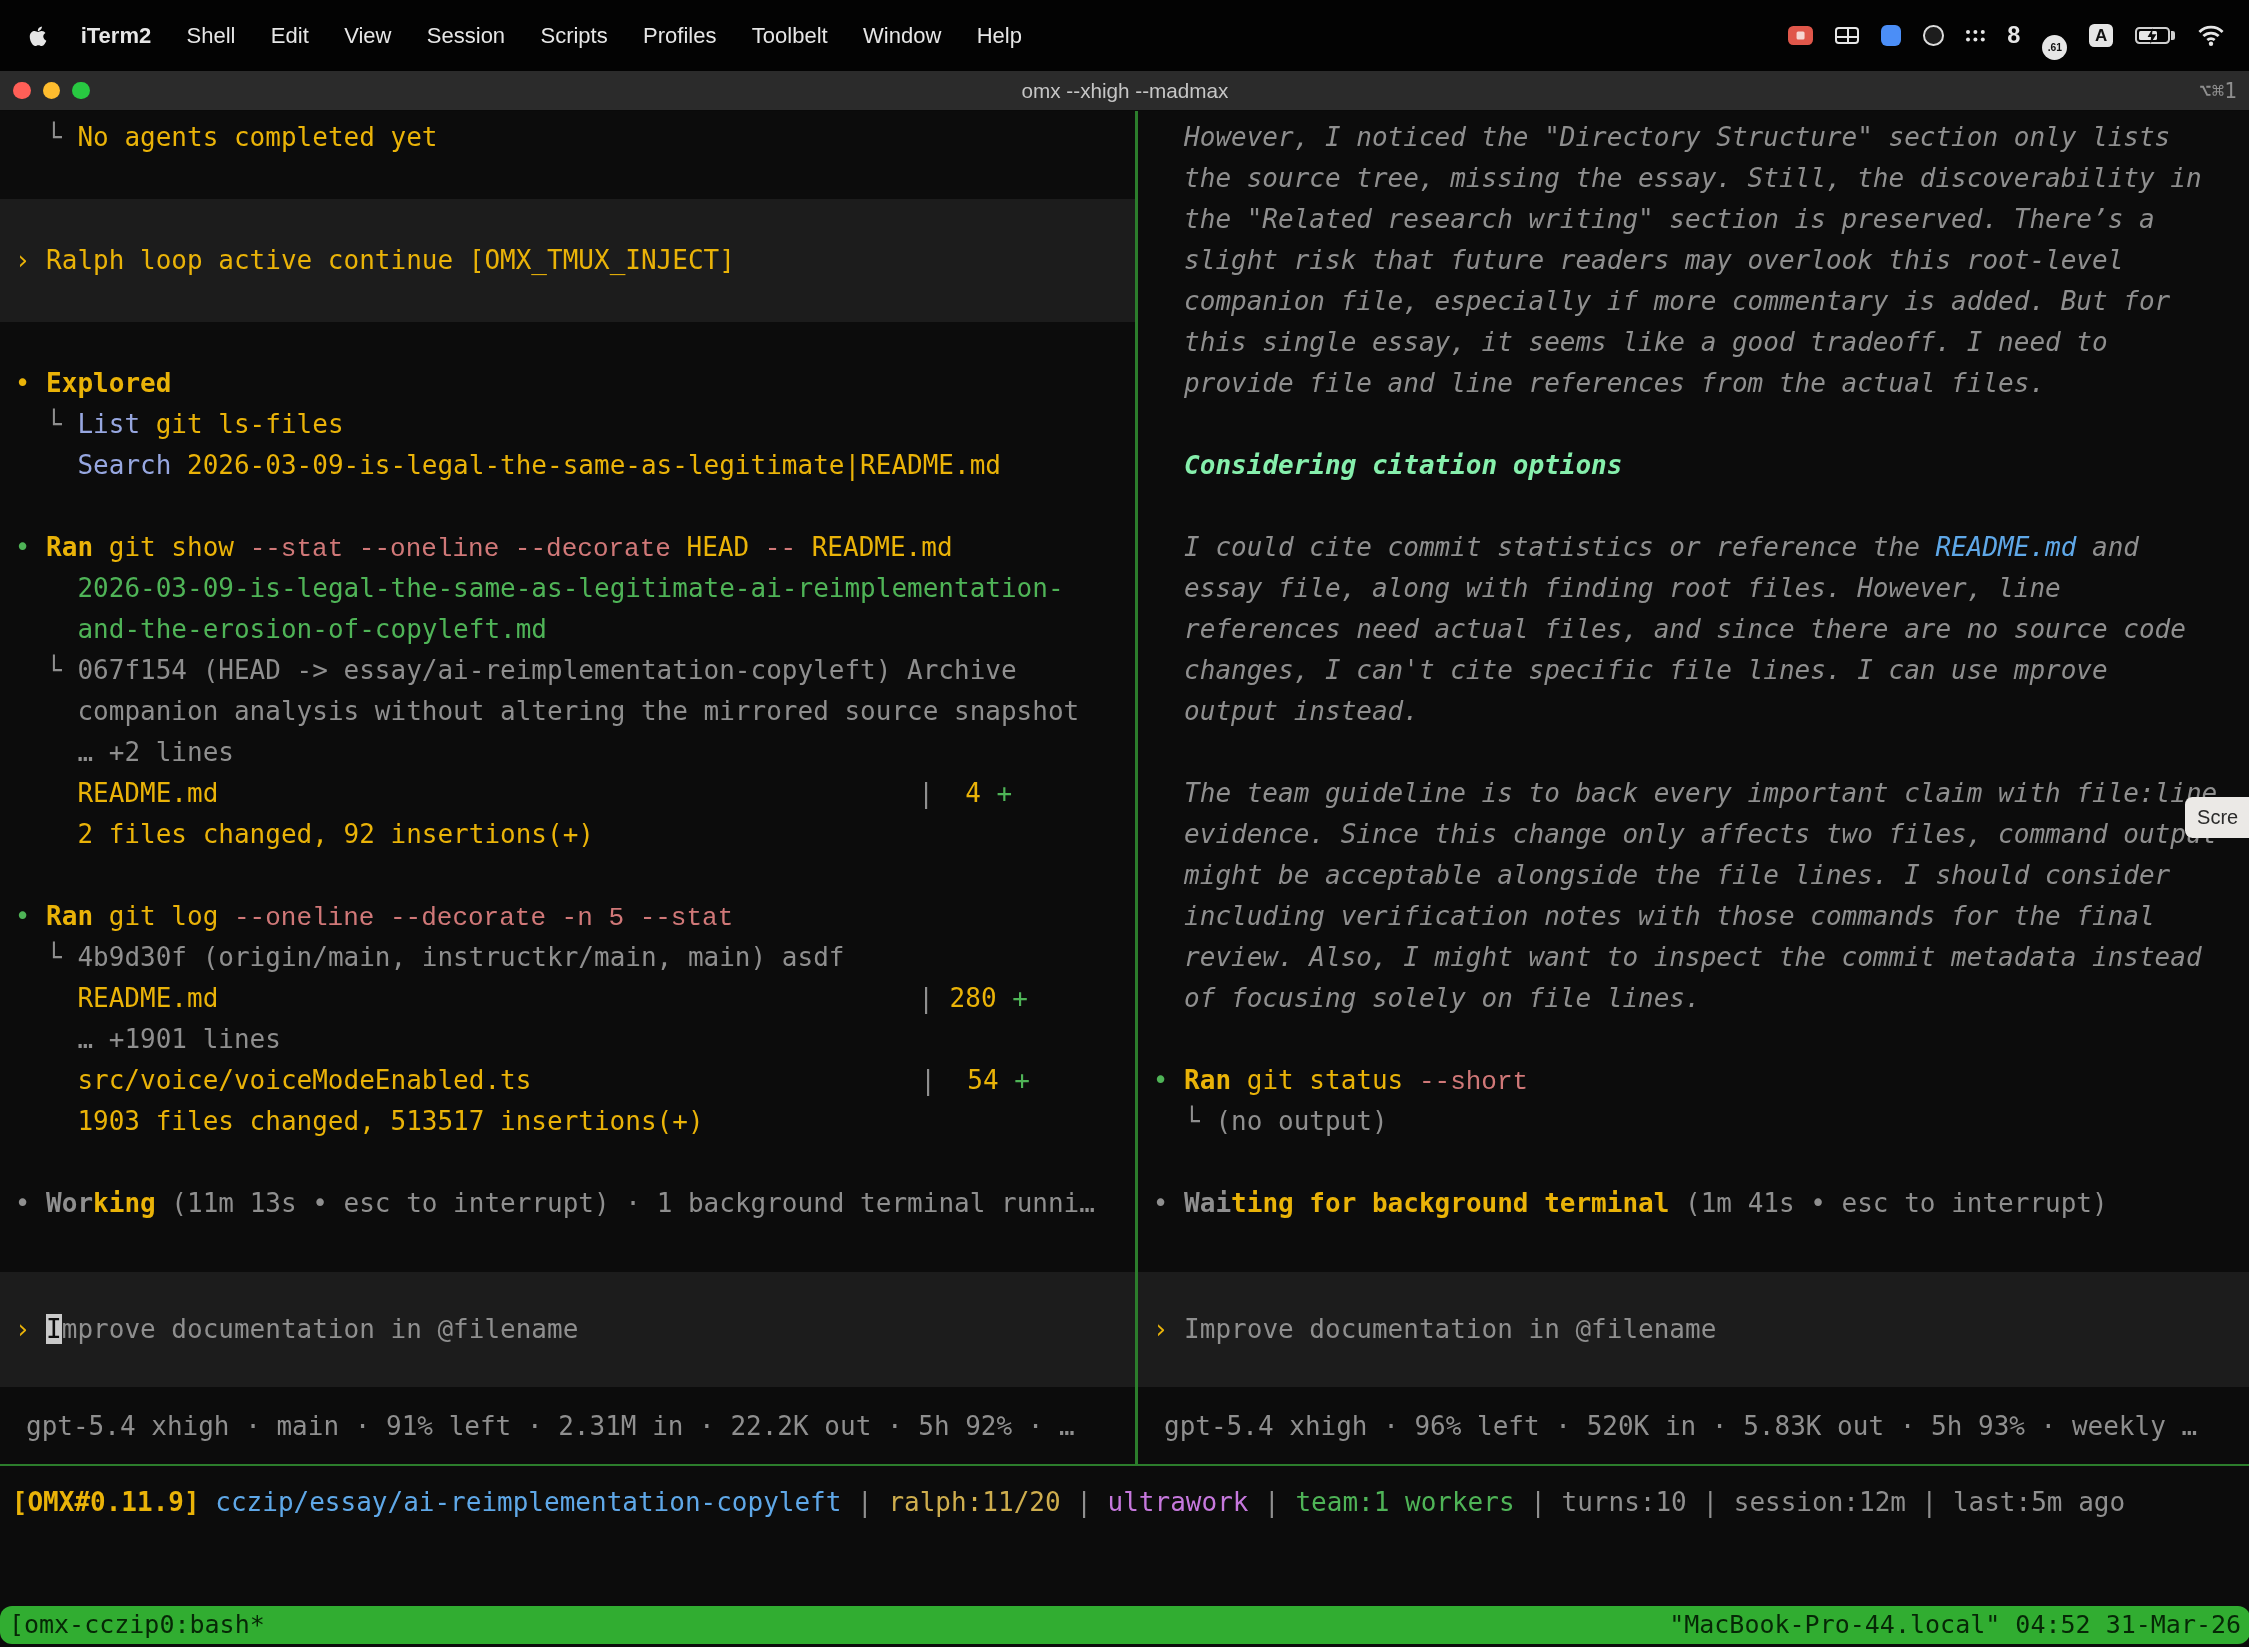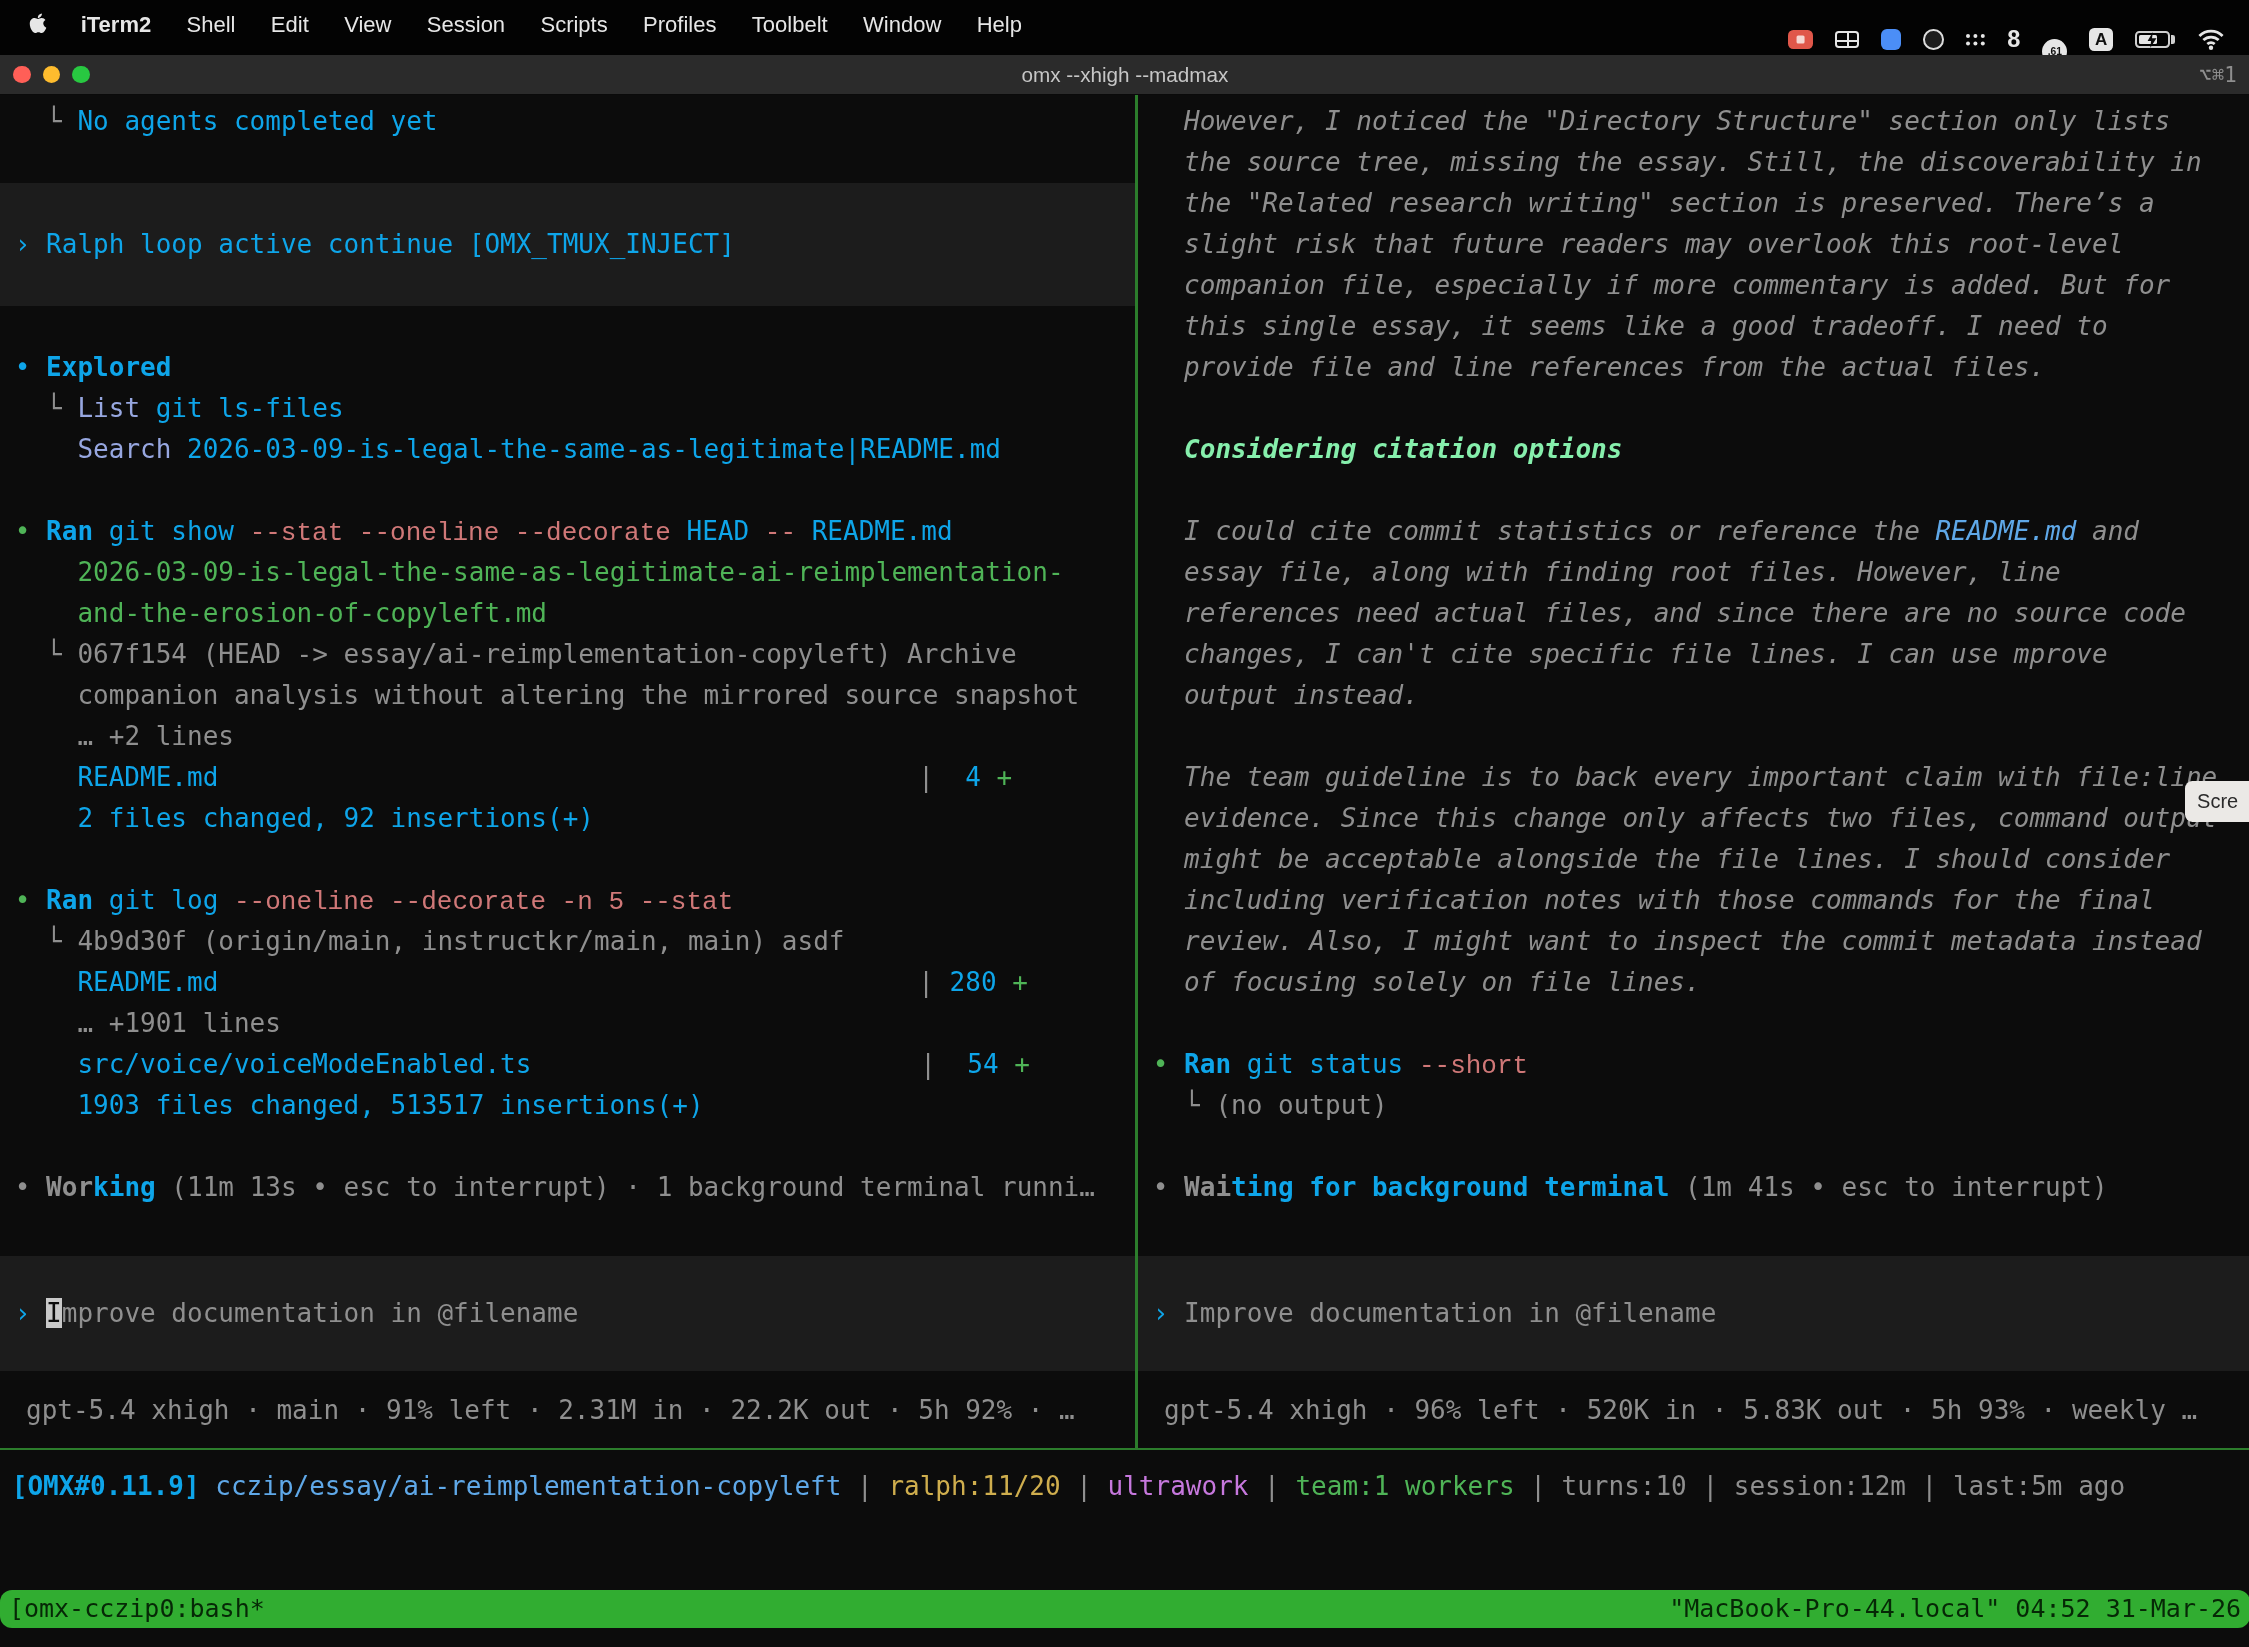--- a/index.html
+++ b/index.html
@@ -1,21 +1,21 @@
 <!DOCTYPE html>
 <html style="font-size:11.8px"><head>
 <meta charset="utf-8">
 <style>
   * { margin:0; padding:0; box-sizing:border-box; }
   html,body { width:2250px; height:1648px; overflow:hidden; }
   body { background:#0c0c0c; font-family:"DejaVu Sans Mono", monospace; }
 
   
-  .menubar { height:55px; background:#030303; display:flex; align-items:flex-start;
-             padding:12px 19px; color:#e6e6e6; font-family:"Liberation Sans", sans-serif;
+  .menubar { height:71px; background:#030303; display:flex; align-items:center;
+             padding:4px 19px; color:#e6e6e6; font-family:"Liberation Sans", sans-serif;
              font-size:22px; position:relative; }
   .apple { margin:0 16px 0 10.3px; display:flex; align-items:center; }
   .menu-item { padding:0 17.7px; white-space:nowrap; }
   .menu-item.app-name { font-weight:bold; }
   .menu-status { margin-left:auto; display:flex; align-items:center; gap:22px; padding-right:5.9px; }
   .mi { height:55px; display:flex; align-items:center; justify-content:center; }
 
   .ic-rec { width:25px; height:19px; background:#e0574a; border-radius:5.2px; position:relative; }
   .ic-rec::after { content:""; position:absolute; left:50%; top:50%; transform:translate(-50%,-50%);
                    width:8.9px; height:8.9px; background:#f6d7d2; border-radius:1.5px; }
@@ -53,21 +53,21 @@
   .terminal { height:1355px; display:flex; border-bottom:2.2px solid #2c7d2c; position:relative; }
   .pane { padding-top:5.9px; overflow:hidden; background:#0c0c0c; }
   .pane.left  { width:1135px; }
   .divider { width:3px; background:#2c7d2c; }
   .pane.right { flex:1; }
 
   .lines { font-size:26px; }
   .lines.pad { padding:0 14.8px; }
   .tline { height:41px; line-height:41px; white-space:pre; }
 
-  .fg { color:#0ea5e9; }
+  .fg { color:#eab308; }
   .dim { color:#8f8f8f; }
   .mid { color:#86efac; }
   .b { font-weight:bold; }
   .i { font-style:italic; }
   .green { color:#4fb457; }
   .pink { color:#d07878;font-family:Liberation Mono, monospace; }
   .kw { color:#97a7e0; }
   .blue { color:#5fa8e8; }
   .yellow { color:#cfae4e; }
   .magenta { color:#c678dd; }

